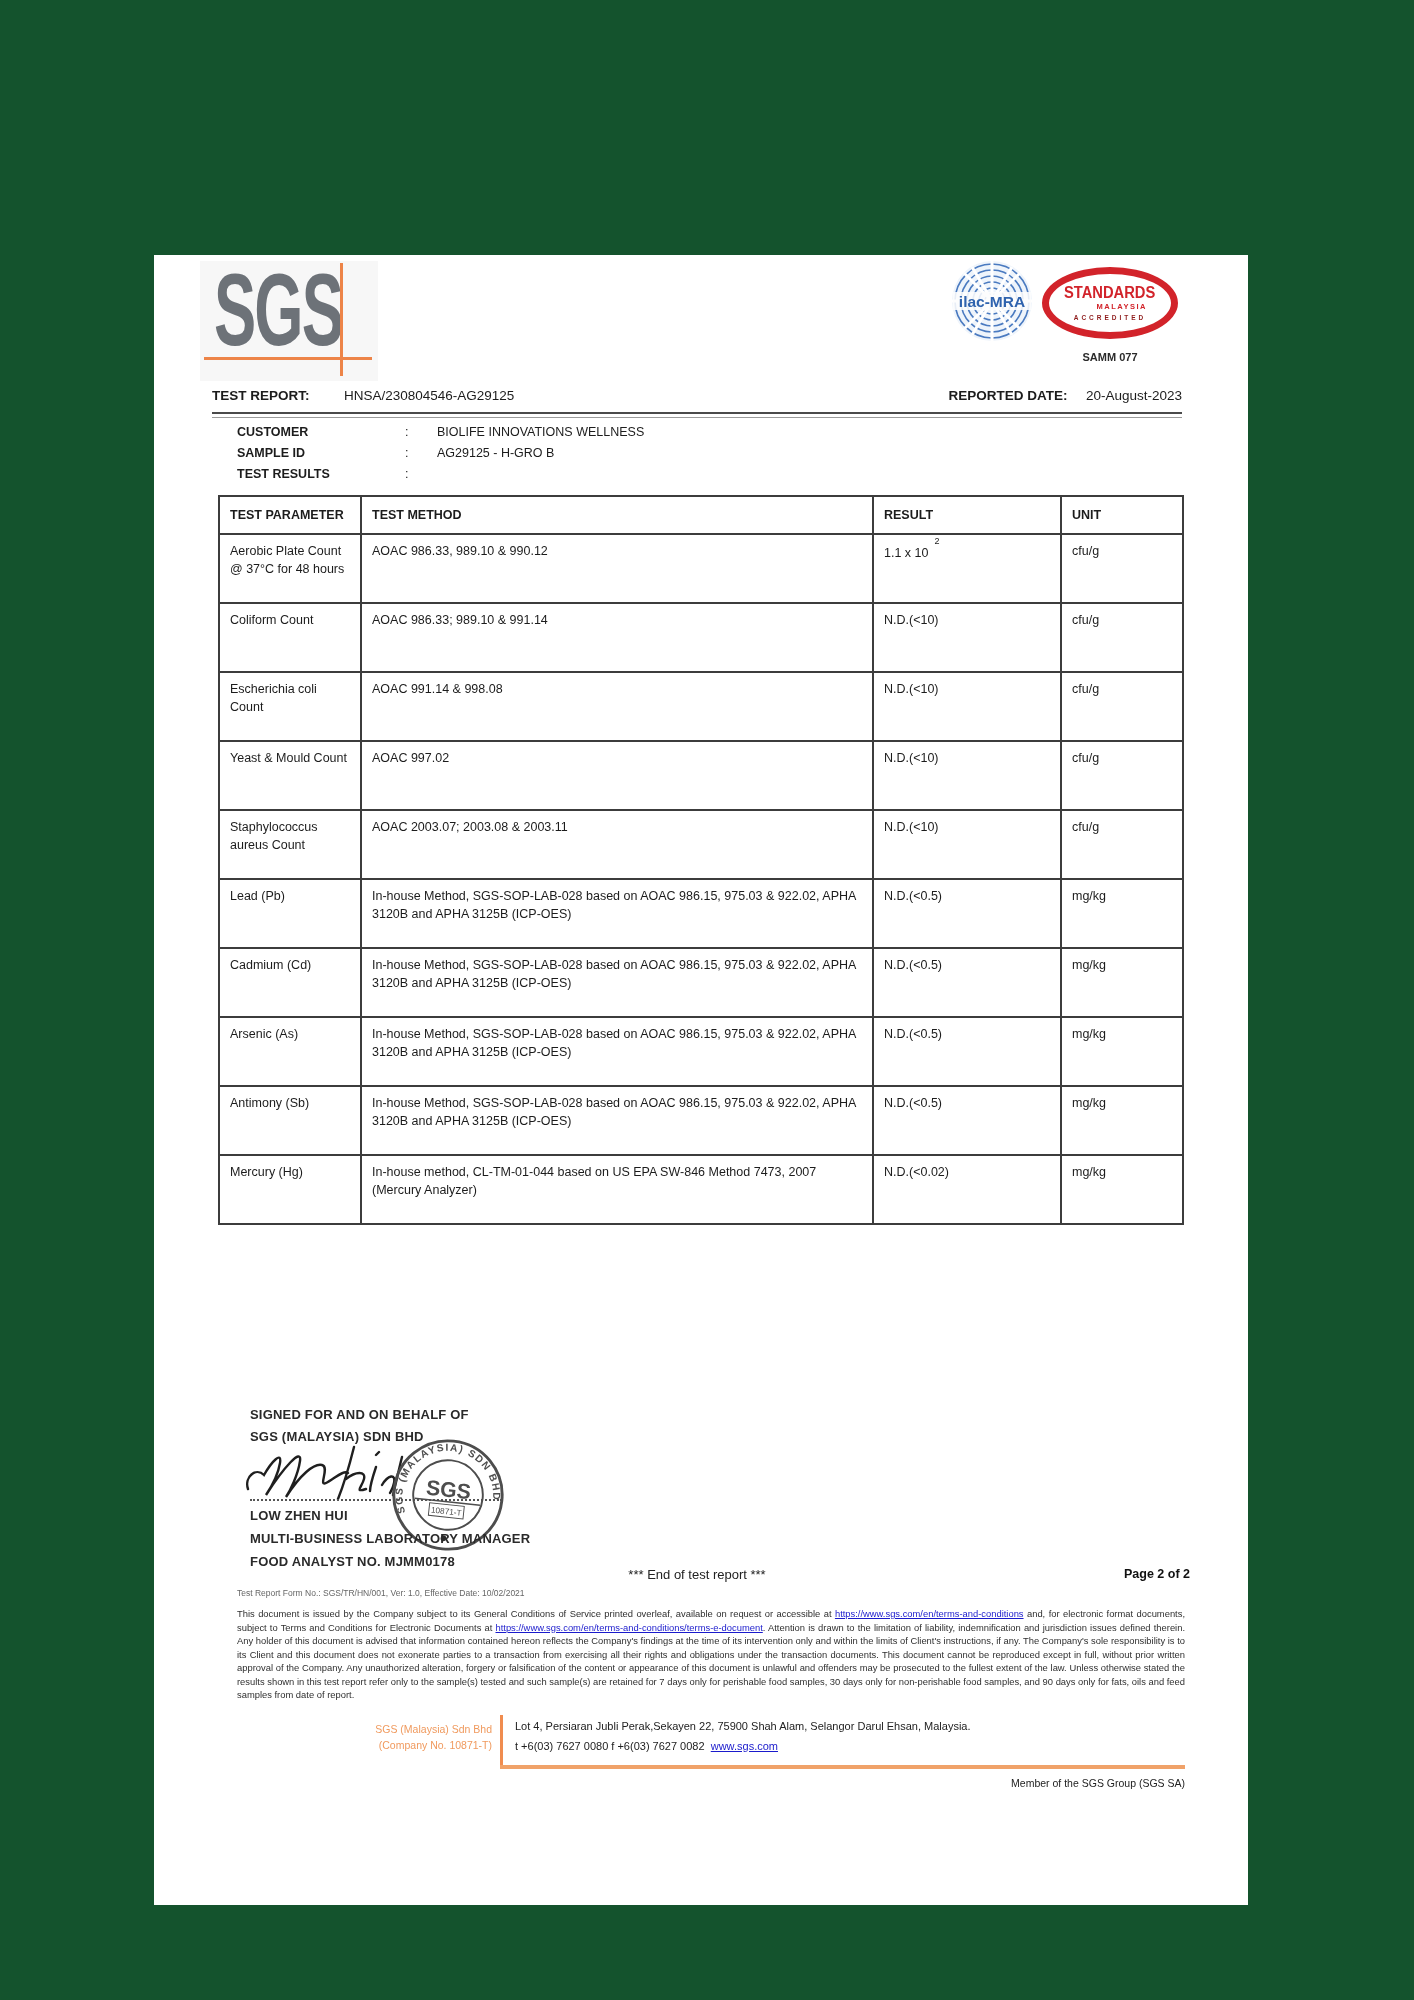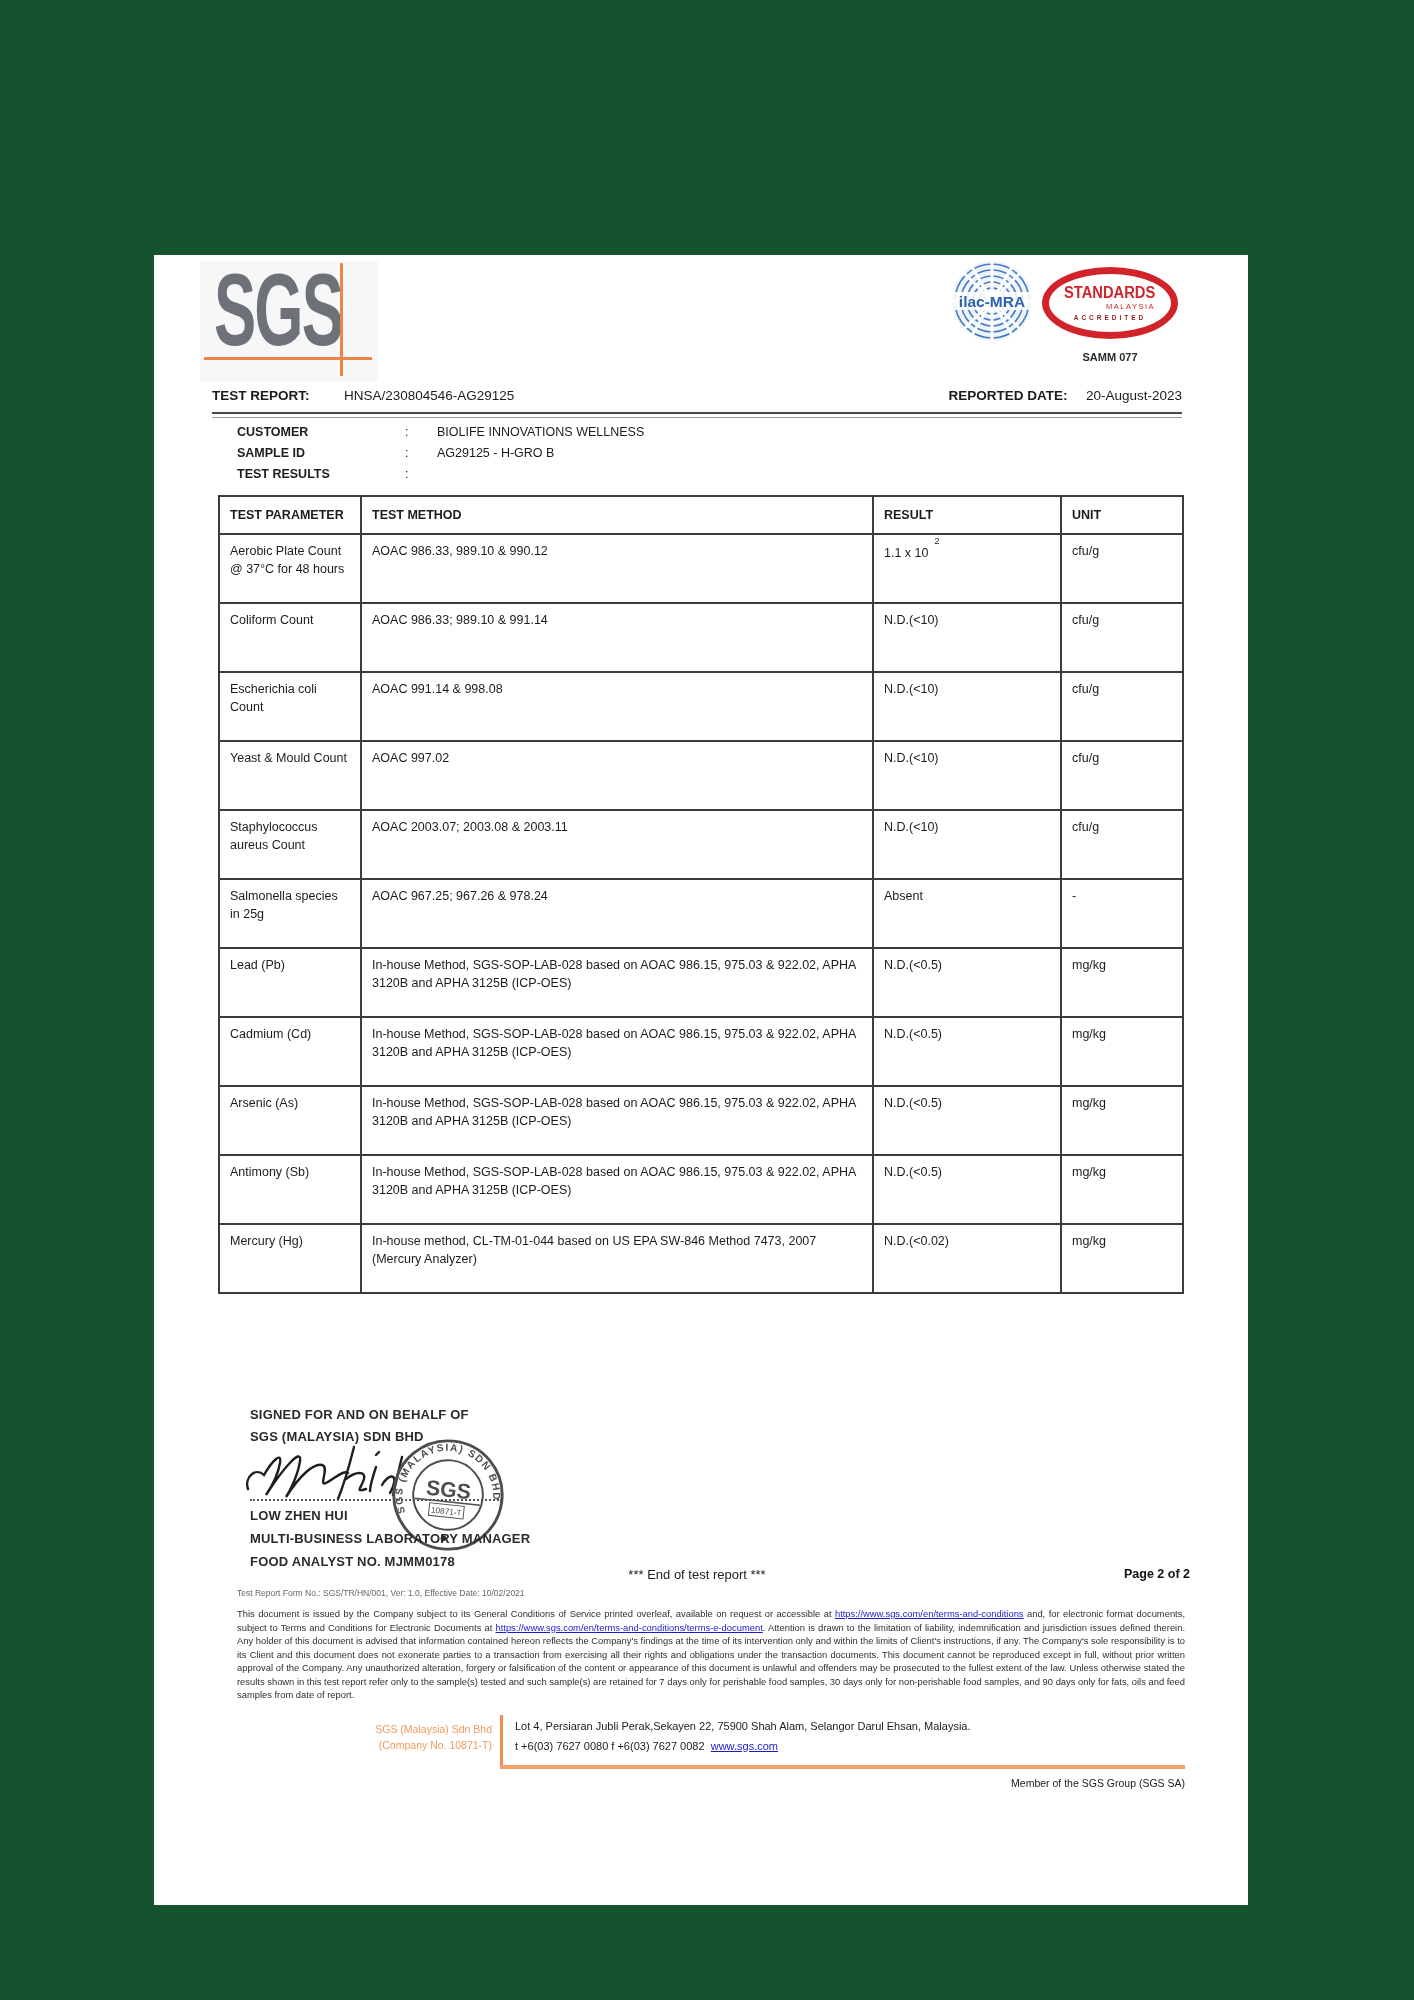--- a/index.html
+++ b/index.html
@@ -10,21 +10,21 @@
   
   .sgs-logo{position:absolute;left:46px;top:6px;width:178px;height:120px;background:#f7f7f7;}
   .sgs-text{position:absolute;left:14px;top:10px;font-size:102px;font-weight:bold;color:#6d7278;line-height:0.78;letter-spacing:-3px;transform:scaleX(0.62);transform-origin:left top;white-space:nowrap;}
   .sgs-hline{position:absolute;left:4px;top:96px;width:168px;height:3px;background:#ed8448;}
   .sgs-vline{position:absolute;left:140px;top:2px;width:3px;height:113px;background:#ed8448;}
 
   
   .ilac{position:absolute;left:796px;top:4px;width:84px;height:84px;}
   .standards{position:absolute;left:888px;top:12px;width:136px;height:72px;border:7px solid #d2232a;border-radius:50%;background:#fff;box-sizing:border-box;display:flex;flex-direction:column;align-items:center;justify-content:center;}
   .std-word{color:#d2232a;font-weight:bold;font-size:16px;line-height:1;transform:scaleX(0.92);}
-  .std-malaysia{color:#d2232a;font-size:7.5px;font-weight:normal;letter-spacing:1.5px;align-self:flex-end;margin-right:16px;margin-top:1px;}
+  .std-malaysia{color:#d2232a;font-size:7.5px;font-weight:bold;letter-spacing:1.5px;align-self:flex-end;margin-right:24px;margin-top:1px;}
   .std-accredited{color:#8e1b1b;font-size:6.5px;font-weight:bold;letter-spacing:3px;margin-top:3px;}
   .samm{position:absolute;left:888px;top:96px;width:136px;text-align:center;font-weight:bold;font-size:11px;color:#2b2b2b;}
 
   
   .report-line{position:absolute;left:58px;top:131px;width:970px;display:flex;justify-content:space-between;align-items:baseline;}
   .rl-label{font-weight:bold;font-size:13.5px;}
   .rl-number{font-size:13.5px;margin-left:30px;}
   .rl-datelabel{font-weight:bold;font-size:13.5px;}
   .rl-datevalue{font-size:13.5px;margin-left:14px;}
   .rule-double{position:absolute;left:58px;top:157px;width:970px;height:3px;border-top:2px solid #4a4a4a;border-bottom:1px solid #9b9b9b;}
@@ -182,26 +182,20 @@
           <td>Yeast &amp; Mould Count</td>
           <td>AOAC 997.02</td>
           <td>N.D.(&lt;10)</td>
           <td>cfu/g</td>
         </tr>
         <tr>
           <td>Staphylococcus aureus Count</td>
           <td>AOAC 2003.07; 2003.08 &amp; 2003.11</td>
           <td>N.D.(&lt;10)</td>
           <td>cfu/g</td>
-        </tr>
-        <tr>
-          <td>Salmonella species in 25g</td>
-          <td>AOAC 967.25; 967.26 &amp; 978.24</td>
-          <td>Absent</td>
-          <td>-</td>
         </tr>
         <tr>
           <td>Lead (Pb)</td>
           <td>In-house Method, SGS-SOP-LAB-028 based on AOAC 986.15, 975.03 &amp; 922.02, APHA 3120B and APHA 3125B (ICP-OES)</td>
           <td>N.D.(&lt;0.5)</td>
           <td>mg/kg</td>
         </tr>
         <tr>
           <td>Cadmium (Cd)</td>
           <td>In-house Method, SGS-SOP-LAB-028 based on AOAC 986.15, 975.03 &amp; 922.02, APHA 3120B and APHA 3125B (ICP-OES)</td>

